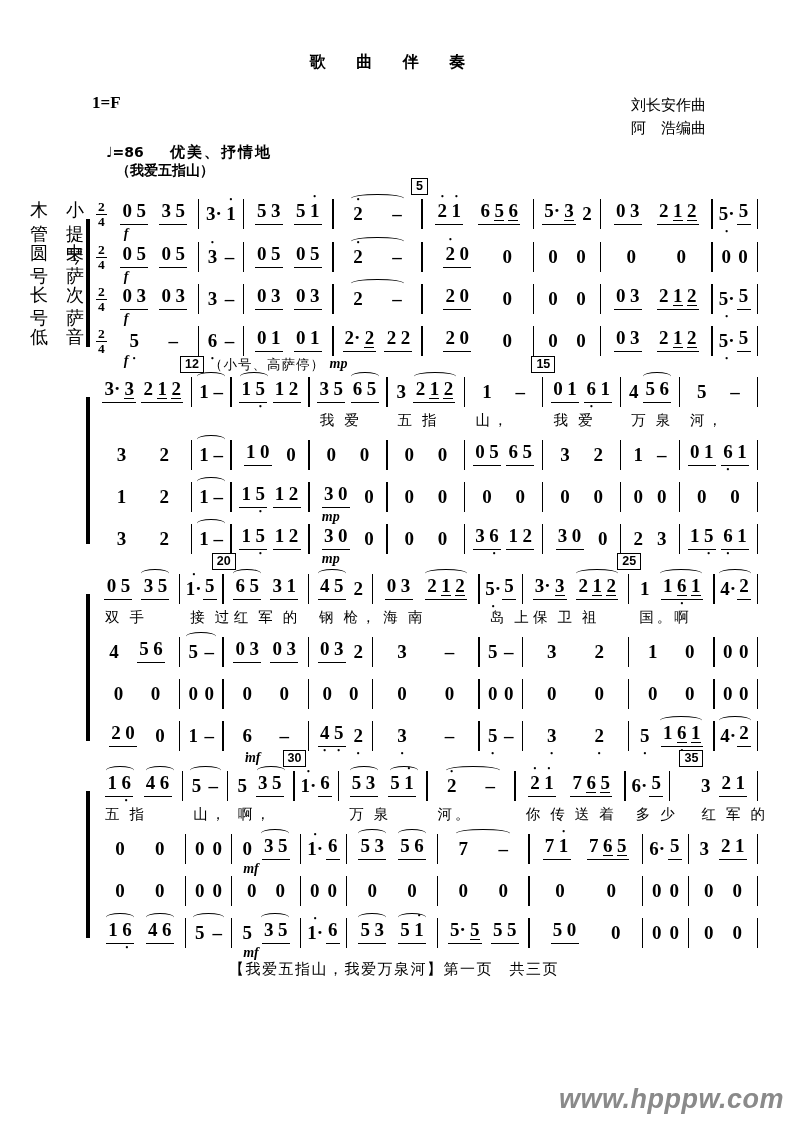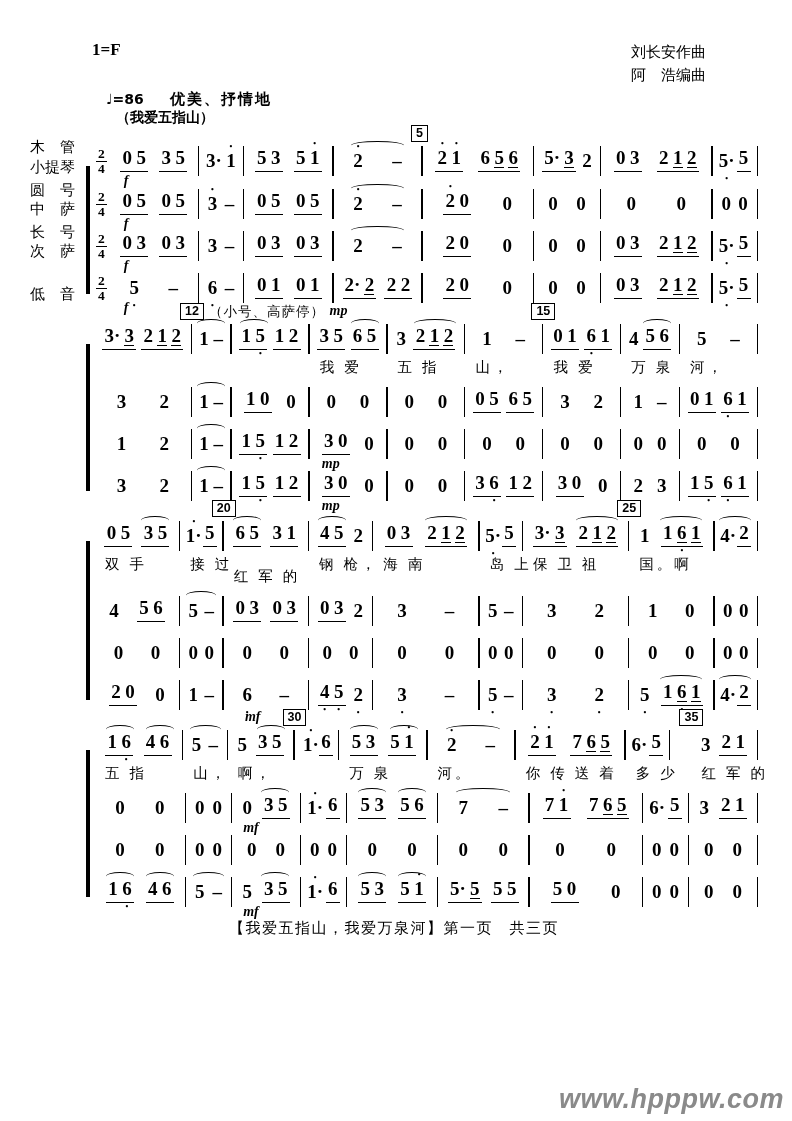--- a/index.html
+++ b/index.html
@@ -1,34 +1,34 @@
 <!DOCTYPE html>
 <html><head>
 <meta charset="utf-8">
 <style>
   html,body{margin:0;padding:0;background:#ffffff;}
   .page{width:792px;height:1121px;margin:0 auto;background:#fff;color:#000;
     font-family:"Liberation Sans","DejaVu Sans",sans-serif;position:relative;
     overflow:hidden;box-sizing:border-box;padding:40px 34px 0 30px;}
   .title{text-align:center;font-size:28px;font-weight:bold;letter-spacing:2px;}
   .subtitle{text-align:center;font-size:16px;font-weight:bold;letter-spacing:13px;margin-top:12px;}
-  .meta{display:flex;justify-content:space-between;align-items:flex-start;margin:0 52px 0 62px;}
+  .meta{display:flex;justify-content:space-between;align-items:flex-start;margin:20px 52px 0 62px;}
   .key{font-family:"Liberation Serif","DejaVu Serif",serif;font-weight:bold;font-size:17px;}
   .credits{font-size:15px;line-height:1.55;}
   .tempo-block{margin:2px 0 2px 76px;font-size:15px;font-weight:bold;line-height:1.3;}
   .tempo{font-family:"DejaVu Sans",sans-serif;font-size:14px;}
   .expr{margin-left:22px;letter-spacing:2px;}
   .instr-note{margin-left:10px;font-weight:bold;font-size:14px;}
   #score{margin-top:14px;}
   .system{position:relative;padding-left:0;margin-bottom:8px;}
   .sys-bracket{position:absolute;left:56px;top:20px;bottom:10px;width:4px;background:#000;}
   .staff-row{display:flex;align-items:flex-start;margin-bottom:12px;}
   .row-top{margin-top:20px;}
-  .label{width:56px;flex:none;font-size:15px;line-height:1.3;display:flex;flex-direction:column;
-    justify-content:flex-end;height:30px;}
+  .label{width:56px;flex:none;font-size:18px;line-height:1.3;display:flex;flex-direction:row;
+    justify-content:space-between;height:30px;}
   .meas-area{flex:1;display:flex;align-items:flex-start;margin-left:9px;min-width:0;}
   .ts{flex:none;margin:0 3px 0 1px;font-family:"Liberation Serif","DejaVu Serif",serif;font-weight:bold;
     font-size:13.5px;line-height:1.05;text-align:center;padding-top:1px;}
   .tsn{border-bottom:1.5px solid #000;padding:0 2px;}
   .measure{position:relative;display:flex;flex-direction:column;min-width:0;flex-shrink:1;flex-basis:0;}
   .notes{position:relative;display:flex;align-items:flex-end;justify-content:space-around;
     height:30px;box-sizing:border-box;padding:4px 5px 4px;}
   .bar{flex:none;width:1.4px;background:#000;height:30px;}
   .tok{position:relative;font-family:"Liberation Serif","DejaVu Serif",serif;font-weight:bold;
     font-size:19px;white-space:nowrap;}
@@ -47,20 +47,21 @@
   .dynb{position:absolute;bottom:-13px;left:16%;}
   .lyr{height:21px;font-size:14.5px;letter-spacing:3px;white-space:nowrap;padding:4px 0 0 10px;box-sizing:border-box;}
   .footer{text-align:center;font-size:15px;letter-spacing:1.5px;margin-top:8px;}
   .watermark{position:absolute;right:8px;bottom:6px;font-size:27px;font-weight:bold;font-style:italic;
     color:#8a8a8a;letter-spacing:0.5px;}
 </style>
 </head>
 <body>
 
 <div class="page">
+  <div class="subtitle">歌 曲 伴 奏</div>
   <div class="meta">
     <div class="key">1=F</div>
     <div class="credits">
       <div>刘长安作曲</div>
       <div>阿　浩编曲</div>
     </div>
   </div>
   <div class="tempo-block">
     <div>
       <span class="tempo">♩=86</span>
@@ -855,21 +856,21 @@
             <div class="measure" style="flex-grow: 2;">
               <div class="notes">
                 <span class="tok"><span class="n">1·</span><span class="da">•</span></span>
                 <span class="g1">
                   <span class="tok"><span class="n">5</span></span>
                 </span>
               </div>
               <div class="lyr">接 过</div>
             </div>
             <div class="bar"></div>
-            <div class="measure" style="flex-grow: 4; gap: 12px;">
+            <div class="measure" style="flex-grow: 4;">
               <div class="top-note">
                 <span class="mkbox">20</span>
               </div>
               <div class="notes">
                 <span class="g1">
                   <span class="tok"><span class="n">6</span></span>
                   <span class="tok"><span class="n">5</span></span>
                 </span>
                 <span class="g1">
                   <span class="tok"><span class="n">3</span></span>
@@ -1233,21 +1234,21 @@
                 <span class="tok"><span class="n">5</span></span>
                 <span class="g1">
                   <span class="tok"><span class="n">3</span></span>
                   <span class="tok"><span class="n">5</span></span>
                 </span>
                 <div class="arc" style="left: 29px; width: 28px;"></div>
               </div>
               <div class="lyr">啊，</div>
             </div>
             <div class="bar"></div>
-            <div class="measure" style="flex-grow: 2; align-items: flex-end;">
+            <div class="measure" style="flex-grow: 2;">
               <div class="top-note">
                 <span class="mkbox">30</span>
               </div>
               <div class="notes">
                 <span class="tok"><span class="n">1·</span><span class="da">•</span></span>
                 <span class="g1">
                   <span class="tok"><span class="n">6</span></span>
                 </span>
               </div>
               <div class="lyr"></div>

